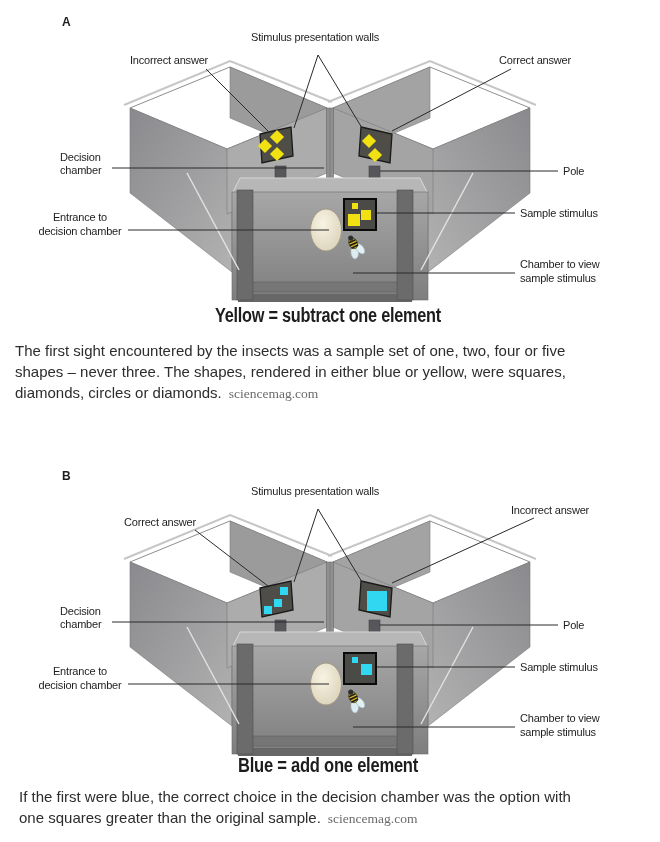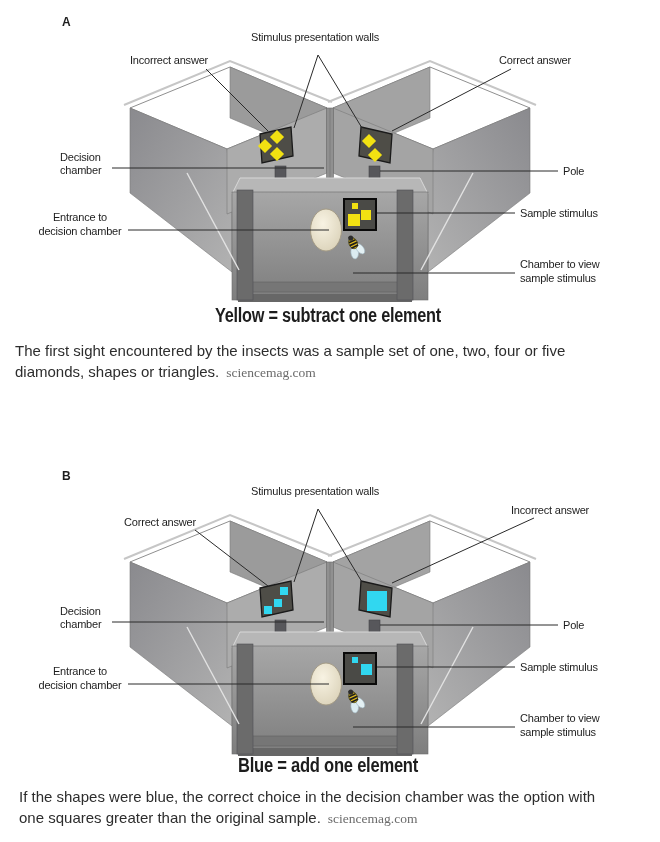--- a/index.html
+++ b/index.html
@@ -97,21 +97,22 @@
         <text x="80" y="225" font-size="11" text-anchor="middle" letter-spacing="-0.2">decision chamber</text>
         <text x="563" y="165" font-size="11" text-anchor="start" letter-spacing="-0.2">Pole</text>
         <text x="520" y="207" font-size="11" text-anchor="start" letter-spacing="-0.2">Sample stimulus</text>
         <text x="520" y="258" font-size="11" text-anchor="start" letter-spacing="-0.2">Chamber to view</text>
         <text x="520" y="272" font-size="11" text-anchor="start" letter-spacing="-0.2">sample stimulus</text>
         <text x="328" y="312" font-size="20" text-anchor="middle" letter-spacing="-0.3" font-weight="600" textLength="226" lengthAdjust="spacingAndGlyphs">Yellow = subtract one element</text>
       </svg></div>
 
   <div class="para" style="top:340px;left:15px">
     <div class="pline"><span>The first sight encountered by the insects was a sample set of one, two, four or five</span></div>
-    <div class="pline"><span>diamonds, shapes or triangles.</span><span class="source">sciencemag.com</span></div>
+    <div class="pline"><span>shapes – never three. The shapes, rendered in either blue or yellow, were squares,</span></div>
+    <div class="pline"><span>diamonds, circles or diamonds.</span><span class="source">sciencemag.com</span></div>
   </div>
 
   <div class="fig" id="figB" style="top:464px"><svg viewBox="0 0 660 340" width="660" height="340">
         <defs>
           <linearGradient id="gFace1" x1="0" y1="0" x2="0" y2="1">
             <stop offset="0" stop-color="#a7a7a7"></stop>
             <stop offset="1" stop-color="#7e7e7e"></stop>
           </linearGradient>
           <linearGradient id="gFL1" x1="0" y1="0" x2="1" y2="1">
             <stop offset="0" stop-color="#8a8a8e"></stop>
@@ -185,17 +186,17 @@
         <text x="80" y="211" font-size="11" text-anchor="middle" letter-spacing="-0.2">Entrance to</text>
         <text x="80" y="225" font-size="11" text-anchor="middle" letter-spacing="-0.2">decision chamber</text>
         <text x="563" y="165" font-size="11" text-anchor="start" letter-spacing="-0.2">Pole</text>
         <text x="520" y="207" font-size="11" text-anchor="start" letter-spacing="-0.2">Sample stimulus</text>
         <text x="520" y="258" font-size="11" text-anchor="start" letter-spacing="-0.2">Chamber to view</text>
         <text x="520" y="272" font-size="11" text-anchor="start" letter-spacing="-0.2">sample stimulus</text>
         <text x="328" y="308" font-size="20" text-anchor="middle" letter-spacing="-0.3" font-weight="600" textLength="180" lengthAdjust="spacingAndGlyphs">Blue = add one element</text>
       </svg></div>
 
   <div class="para" style="top:786px;left:19px">
-    <div class="pline"><span>If the shapes were blue, the correct choice in the decision chamber was the option with</span></div>
+    <div class="pline"><span>If the first were blue, the correct choice in the decision chamber was the option with</span></div>
     <div class="pline"><span>one squares greater than the original sample.</span><span class="source">sciencemag.com</span></div>
   </div>
 
 </div>
 
 </body></html>

